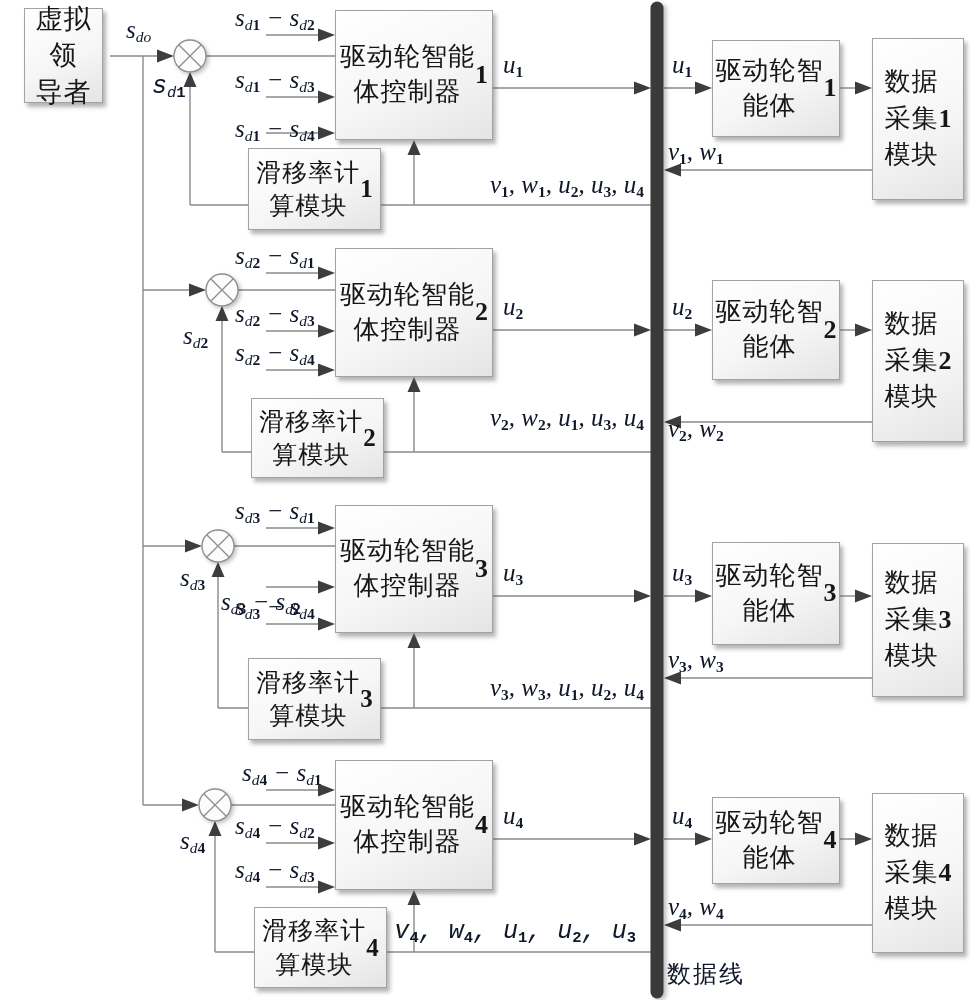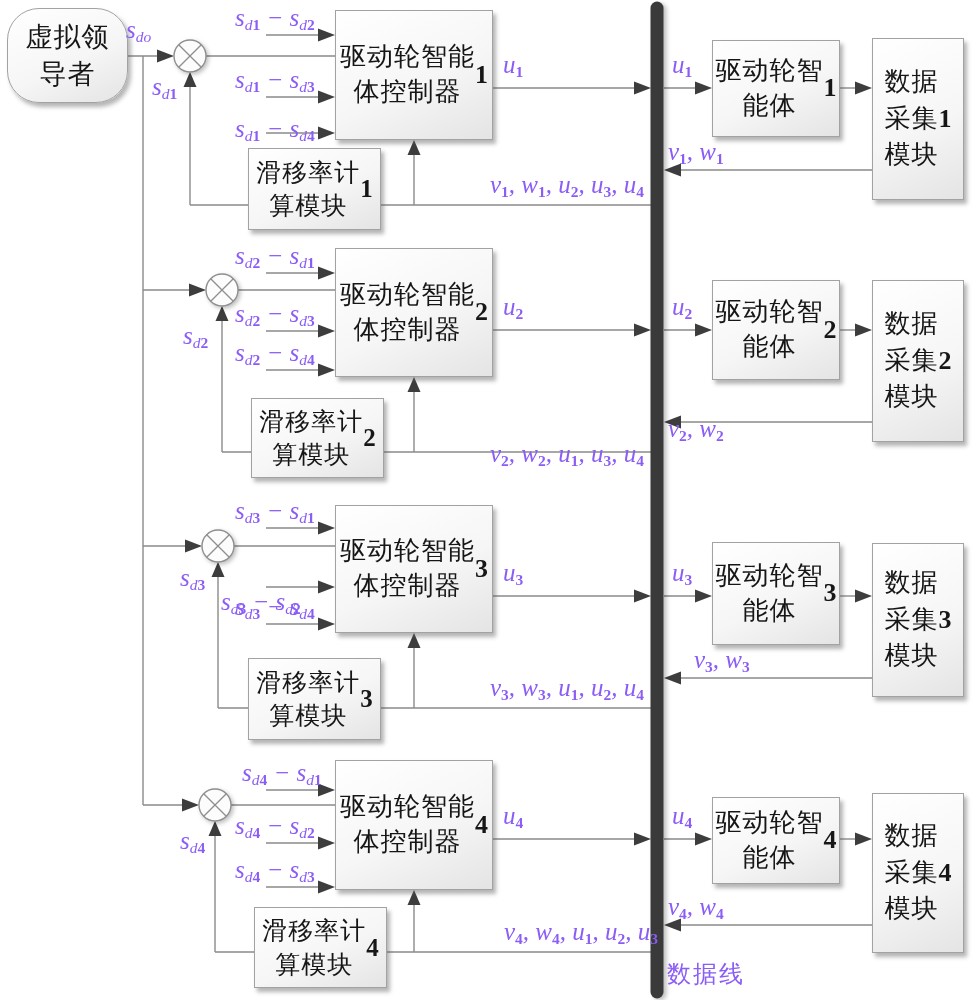--- a/index.html
+++ b/index.html
@@ -6,21 +6,21 @@
   #canvas{position:relative;width:978px;height:1000px;background:#ffffff;overflow:hidden;
           font-family:"Liberation Serif","DejaVu Serif",serif;}
   #wires{position:absolute;left:0;top:0;z-index:1;}
   .box{position:absolute;z-index:2;box-sizing:border-box;border:1px solid #a2a2a2;
        background:linear-gradient(155deg,#ffffff 0%,#f6f6f6 55%,#e4e4e4 100%);
        box-shadow:3px 4px 4px rgba(90,90,90,0.45);
        display:flex;align-items:center;justify-content:center;text-align:center;
        color:#161616;}
   .cn{font-size:26px;line-height:1.34;letter-spacing:1px;}
   .cn b{font-weight:700;letter-spacing:0;}
-  .lbl{position:absolute;z-index:3;white-space:nowrap;color:#8b5cf6;}
+  .lbl{position:absolute;z-index:3;white-space:nowrap;color:#0f172a;}
   .math{font-style:italic;font-size:25px;line-height:1.0;}
   .math sub{font-size:0.62em;line-height:0;vertical-align:-0.28em;}
   .math .dg{font-style:normal;font-weight:600;}
   .math-r{text-align:center;}
   .cnlbl{font-size:24px;letter-spacing:2px;}
 </style>
 </head>
 <body>
 
 <div id="canvas">
@@ -122,69 +122,69 @@
       <line x1="215" y1="952" x2="215" y2="835" stroke="#8a8a8a" stroke-width="1.4"></line>
       <polygon points="215,821 208.5,836 221.5,836" fill="#3d3d3d"></polygon>
       <line x1="414" y1="952" x2="414" y2="904" stroke="#8a8a8a" stroke-width="1.4"></line>
       <polygon points="414,890 407.5,905 420.5,905" fill="#3d3d3d"></polygon>
       <circle cx="215" cy="805" r="16" fill="#fcfcfc" stroke="#8f8f8f" stroke-width="1.4" style="filter:drop-shadow(2px 2px 2px rgba(0,0,0,0.25))"></circle>
       <line x1="203.7" y1="793.7" x2="226.3" y2="816.3" stroke="#8f8f8f" stroke-width="1.3"></line>
       <line x1="203.7" y1="816.3" x2="226.3" y2="793.7" stroke="#8f8f8f" stroke-width="1.3"></line>
       <line x1="657" y1="8" x2="657" y2="992" stroke="#3a3a3a" stroke-width="13" stroke-linecap="round" style="filter:drop-shadow(3px 2px 2px rgba(0,0,0,0.25))"></line>
     </svg>
 
-  <div class="box cn" id="leader-box" style="left:7px;top:8px;width:121px;height:95px;font-size:27px;border-radius:32px;">虚拟领<br>导者</div>
+  <div class="box cn" id="leader-box" style="left:24px;top:8px;width:79px;height:95px;font-size:27px;">虚拟领<br>导者</div>
 
   <div class="lbl math" style="left:126px;top:17px;">s<sub>do</sub></div>
 
   <div class="lbl cnlbl" style="left:667px;top:958px;">数据线</div>
 
   <div id="nodes">
       <div class="lbl math" style="left:235px;top:5px;">s<sub>d<span class="dg">1</span></sub> − s<sub>d<span class="dg">2</span></sub></div>
       <div class="lbl math" style="left:235px;top:67px;">s<sub>d<span class="dg">1</span></sub> − s<sub>d<span class="dg">3</span></sub></div>
       <div class="lbl math" style="left:235px;top:103px;margin-top:13px;">s<sub>d<span class="dg">1</span></sub> − s<sub>d<span class="dg">4</span></sub></div>
       <div class="box cn" style="left:335px;top:10px;width:158px;height:130px;">驱动轮智能<br>体控制器<b>1</b></div>
       <div class="box cn" style="left:248px;top:148px;width:133px;height:82px;font-size:25px;">滑移率计<br>算模块<b>1</b></div>
       <div class="box cn" style="left:712px;top:40px;width:128px;height:97px;">驱动轮智<br>能体<b>1</b></div>
       <div class="box cn" style="left:872px;top:38px;width:92px;height:162px;line-height:1.4;">数据<br>采集<br>模块<b>1</b></div>
-      <div class="lbl math" style="left:152px;top:74px;">s<sub>d<span class="dg">1</span></sub></div>
+      <div class="lbl math" style="left:152px;top:74px;font-family:Liberation Mono, monospace;">s<sub>d<span class="dg">1</span></sub></div>
       <div class="lbl math" style="left:503px;top:52px;">u<sub><span class="dg">1</span></sub></div>
       <div class="lbl math" style="left:672px;top:52px;">u<sub><span class="dg">1</span></sub></div>
       <div class="lbl math" style="left:668px;top:139px;">v<sub><span class="dg">1</span></sub>, w<sub><span class="dg">1</span></sub></div>
       <div class="lbl math math-r" style="right:334px;top:172px;">v<sub><span class="dg">1</span></sub>, w<sub><span class="dg">1</span></sub>, u<sub><span class="dg">2</span></sub>, u<sub><span class="dg">3</span></sub>, u<sub><span class="dg">4</span></sub></div>
       <div class="lbl math" style="left:235px;top:243px;text-align:center;">s<sub>d<span class="dg">2</span></sub> − s<sub>d<span class="dg">1</span></sub></div>
       <div class="lbl math" style="left:235px;top:301px;">s<sub>d<span class="dg">2</span></sub> − s<sub>d<span class="dg">3</span></sub></div>
       <div class="lbl math" style="left:235px;top:340px;">s<sub>d<span class="dg">2</span></sub> − s<sub>d<span class="dg">4</span></sub></div>
       <div class="box cn" style="left:335px;top:248px;width:158px;height:129px;">驱动轮智能<br>体控制器<b>2</b></div>
       <div class="box cn" style="left:251px;top:398px;width:133px;height:80px;font-size:25px;">滑移率计<br>算模块<b>2</b></div>
       <div class="box cn" style="left:712px;top:280px;width:128px;height:100px;">驱动轮智<br>能体<b>2</b></div>
       <div class="box cn" style="left:872px;top:280px;width:92px;height:162px;line-height:1.4;">数据<br>采集<br>模块<b>2</b></div>
       <div class="lbl math" style="left:183px;top:323px;">s<sub>d<span class="dg">2</span></sub></div>
       <div class="lbl math" style="left:503px;top:294px;">u<sub><span class="dg">2</span></sub></div>
       <div class="lbl math" style="left:672px;top:294px;">u<sub><span class="dg">2</span></sub></div>
       <div class="lbl math" style="left:668px;top:391px;margin-top:25px;">v<sub><span class="dg">2</span></sub>, w<sub><span class="dg">2</span></sub></div>
-      <div class="lbl math math-r" style="right:334px;top:441px;">v<sub><span class="dg">2</span></sub>, w<sub><span class="dg">2</span></sub>, u<sub><span class="dg">1</span></sub>, u<sub><span class="dg">3</span></sub>, u<sub><span class="dg">4</span></sub></div>
+      <div class="lbl math math-r" style="right:334px;top:405px;">v<sub><span class="dg">2</span></sub>, w<sub><span class="dg">2</span></sub>, u<sub><span class="dg">1</span></sub>, u<sub><span class="dg">3</span></sub>, u<sub><span class="dg">4</span></sub></div>
       <div class="lbl math" style="left:235px;top:498px;">s<sub>d<span class="dg">3</span></sub> − s<sub>d<span class="dg">1</span></sub></div>
       <div class="lbl math" style="left:221px;top:557px;margin-top:32px;">s<sub>d<span class="dg">3</span></sub> − s<sub>d<span class="dg">2</span></sub></div>
       <div class="lbl math" style="left:235px;top:594px;">s<sub>d<span class="dg">3</span></sub> − s<sub>d<span class="dg">4</span></sub></div>
       <div class="box cn" style="left:335px;top:505px;width:158px;height:128px;">驱动轮智能<br>体控制器<b>3</b></div>
       <div class="box cn" style="left:248px;top:658px;width:133px;height:82px;font-size:25px;">滑移率计<br>算模块<b>3</b></div>
       <div class="box cn" style="left:712px;top:542px;width:128px;height:103px;">驱动轮智<br>能体<b>3</b></div>
       <div class="box cn" style="left:872px;top:543px;width:92px;height:154px;line-height:1.4;">数据<br>采集<br>模块<b>3</b></div>
       <div class="lbl math" style="left:180px;top:565px;">s<sub>d<span class="dg">3</span></sub></div>
       <div class="lbl math" style="left:503px;top:560px;">u<sub><span class="dg">3</span></sub></div>
       <div class="lbl math" style="left:672px;top:560px;">u<sub><span class="dg">3</span></sub></div>
-      <div class="lbl math" style="left:668px;top:647px;padding-left:26px;">v<sub><span class="dg">3</span></sub>, w<sub><span class="dg">3</span></sub></div>
+      <div class="lbl math" style="left:668px;top:647px;">v<sub><span class="dg">3</span></sub>, w<sub><span class="dg">3</span></sub></div>
       <div class="lbl math math-r" style="right:334px;top:675px;">v<sub><span class="dg">3</span></sub>, w<sub><span class="dg">3</span></sub>, u<sub><span class="dg">1</span></sub>, u<sub><span class="dg">2</span></sub>, u<sub><span class="dg">4</span></sub></div>
       <div class="lbl math" style="left:242px;top:760px;">s<sub>d<span class="dg">4</span></sub> − s<sub>d<span class="dg">1</span></sub></div>
       <div class="lbl math" style="left:235px;top:813px;">s<sub>d<span class="dg">4</span></sub> − s<sub>d<span class="dg">2</span></sub></div>
       <div class="lbl math" style="left:235px;top:857px;">s<sub>d<span class="dg">4</span></sub> − s<sub>d<span class="dg">3</span></sub></div>
       <div class="box cn" style="left:335px;top:760px;width:158px;height:130px;">驱动轮智能<br>体控制器<b>4</b></div>
       <div class="box cn" style="left:254px;top:907px;width:133px;height:81px;font-size:25px;">滑移率计<br>算模块<b>4</b></div>
       <div class="box cn" style="left:712px;top:797px;width:128px;height:87px;">驱动轮智<br>能体<b>4</b></div>
       <div class="box cn" style="left:872px;top:793px;width:92px;height:160px;line-height:1.4;">数据<br>采集<br>模块<b>4</b></div>
       <div class="lbl math" style="left:180px;top:828px;">s<sub>d<span class="dg">4</span></sub></div>
       <div class="lbl math" style="left:503px;top:803px;">u<sub><span class="dg">4</span></sub></div>
       <div class="lbl math" style="left:672px;top:803px;">u<sub><span class="dg">4</span></sub></div>
       <div class="lbl math" style="left:668px;top:894px;">v<sub><span class="dg">4</span></sub>, w<sub><span class="dg">4</span></sub></div>
-      <div class="lbl math math-r" style="right:320px;top:919px;">v<sub><span class="dg">4</span></sub>, w<sub><span class="dg">4</span></sub>, u<sub><span class="dg">1</span></sub>, u<sub><span class="dg">2</span></sub>, u<sub><span class="dg">3</span></sub></div>
+      <div class="lbl math math-r" style="right:342px;top:919px;font-family:Liberation Mono, monospace;">v<sub><span class="dg">4</span></sub>, w<sub><span class="dg">4</span></sub>, u<sub><span class="dg">1</span></sub>, u<sub><span class="dg">2</span></sub>, u<sub><span class="dg">3</span></sub></div>
     </div>
 </div>
 
 </body></html>

